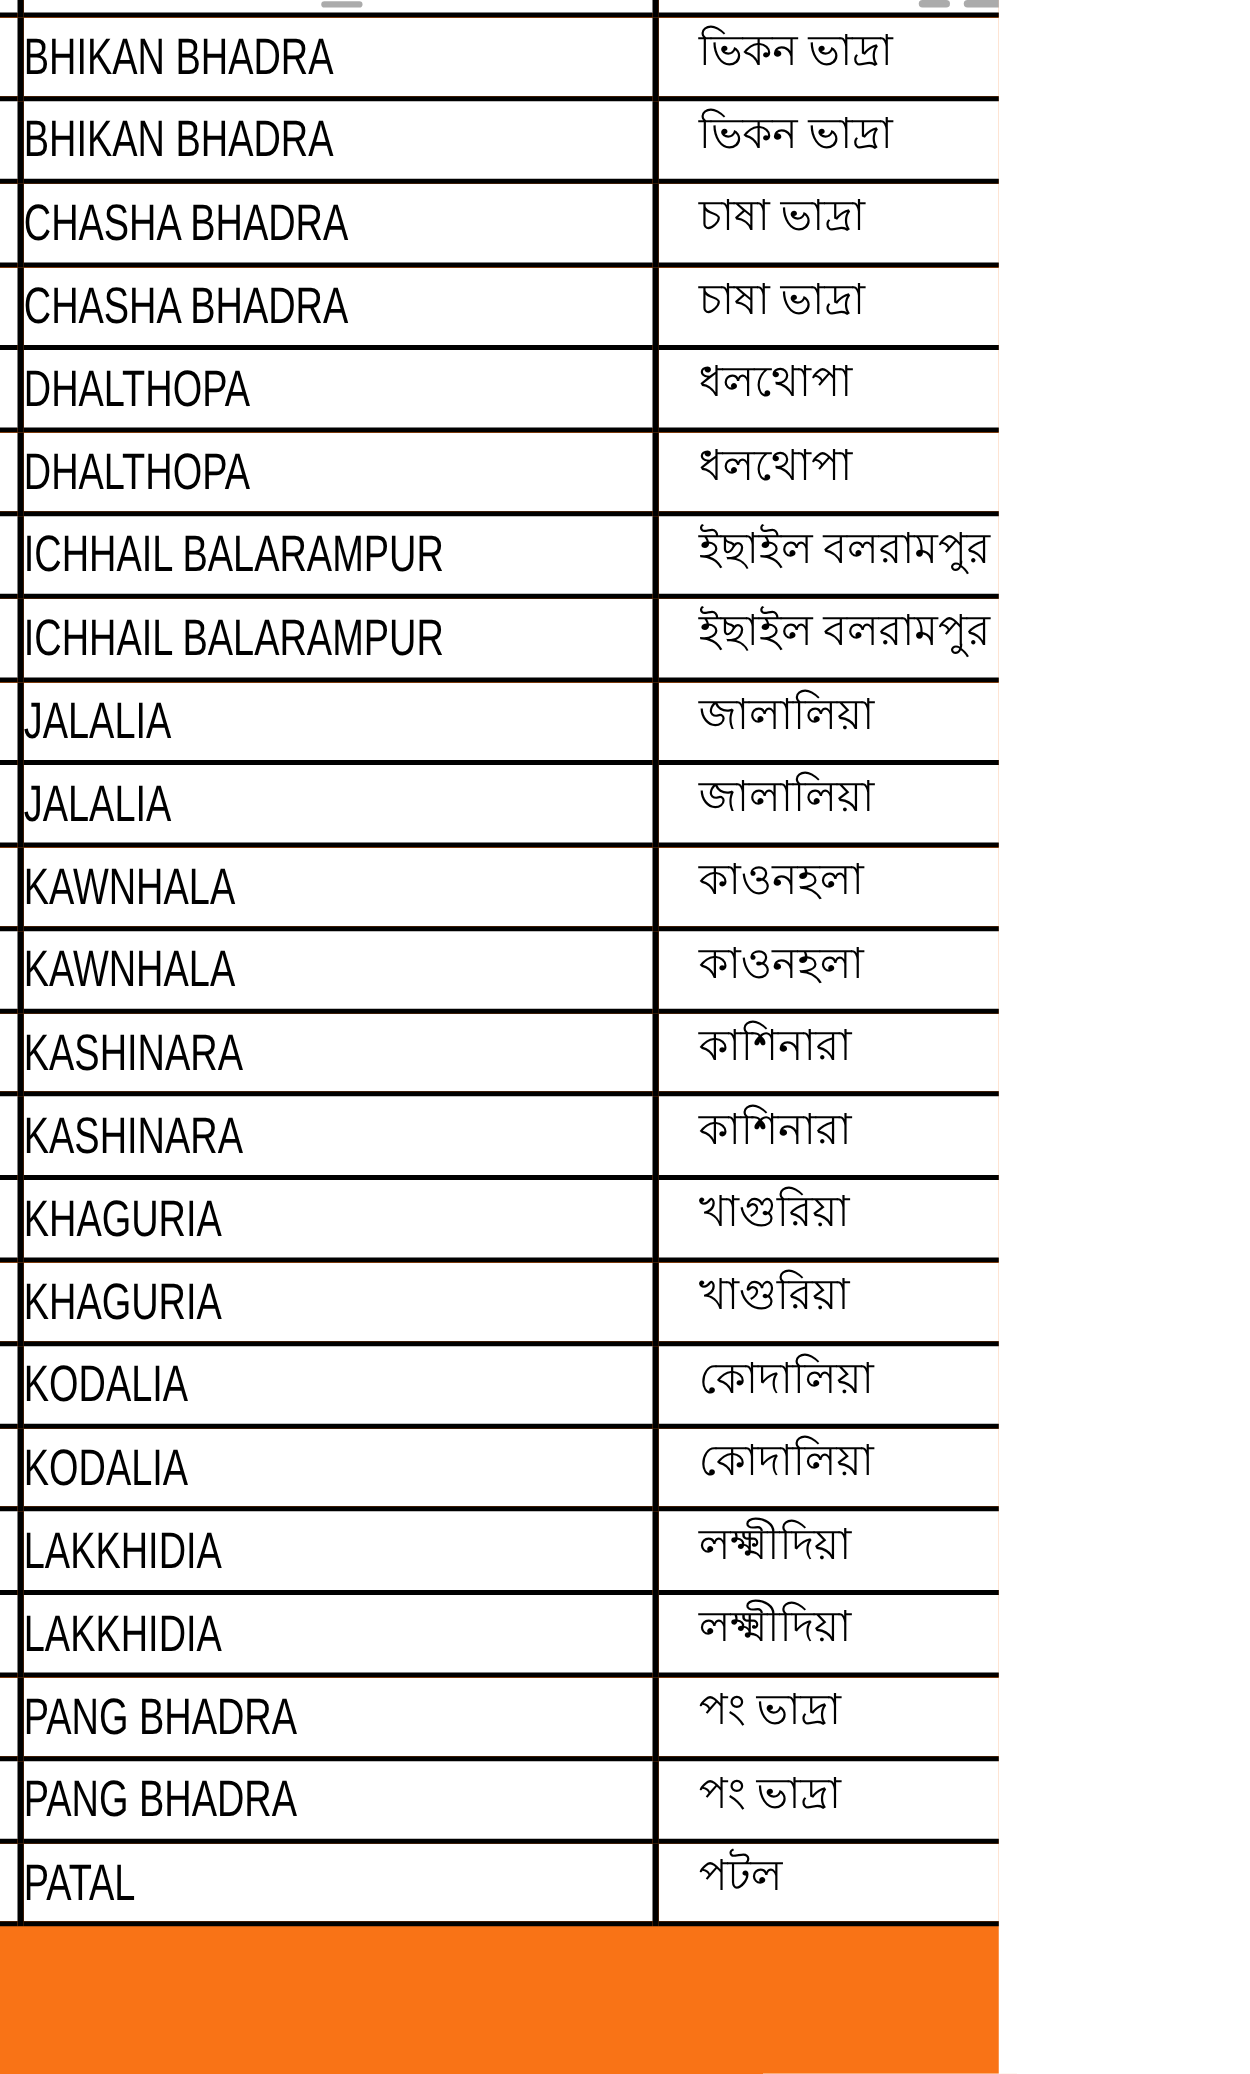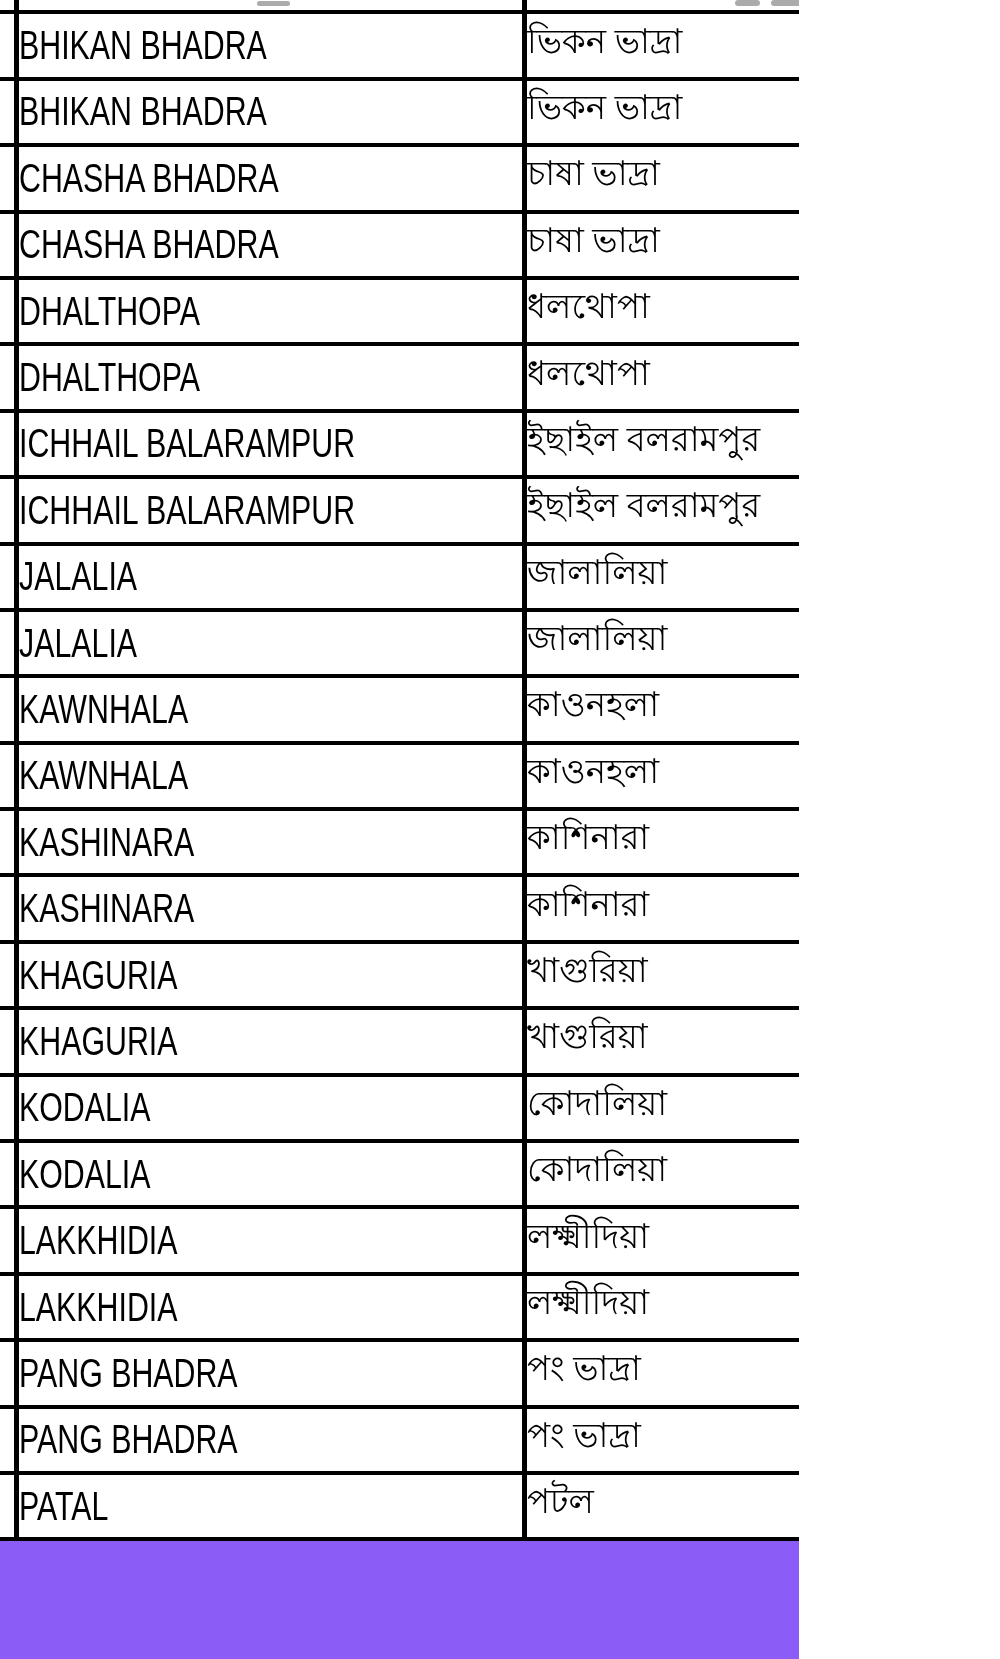--- a/index.html
+++ b/index.html
@@ -8,21 +8,21 @@
     width: 1000px;
     height: 1659px;
     background: #ffffff;
     overflow: hidden;
   }
   .viewport {
     position: relative;
     width: 799px;
     height: 1659px;
     overflow: hidden;
-    background: #8b5cf6;
+    background: #f97316;
   }
   table.mouza {
     position: absolute;
     left: -40px;
     top: -56px;
     width: 1126px;
     border-collapse: collapse;
     table-layout: fixed;
   }
   table.mouza td {
@@ -51,20 +51,21 @@
     line-height: 1;
   }
   .bn {
     display: inline-block;
     font-family: "Liberation Serif", "DejaVu Sans", serif;
     font-size: 34px;
     font-weight: 400;
     color: #000000;
     line-height: 1;
     transform: translateY(-4px);
+    padding-left: 32px;
   }
   
   .frag {
     position: absolute;
     background: #8f8f8f;
     border-radius: 3px;
     opacity: 0.75;
   }
   .frag.a  { left: 257px; top: 1px; width: 33px; height: 5px; }
   .frag.b1 { left: 735px; top: 0;   width: 25px; height: 6px; }

